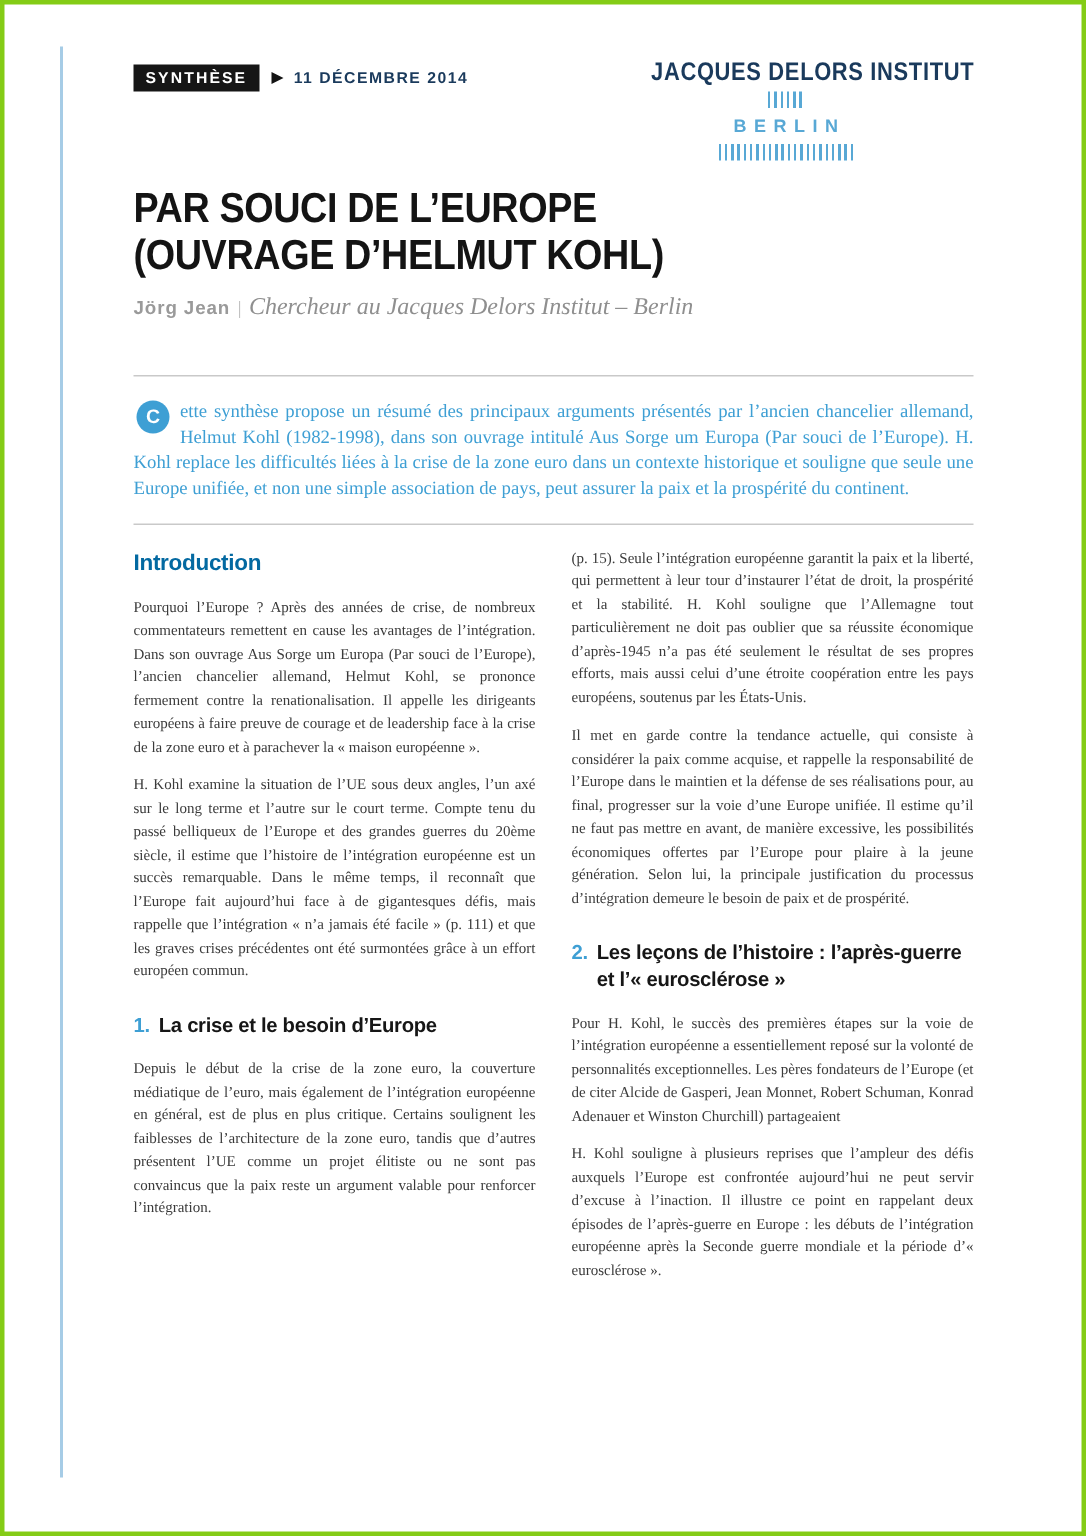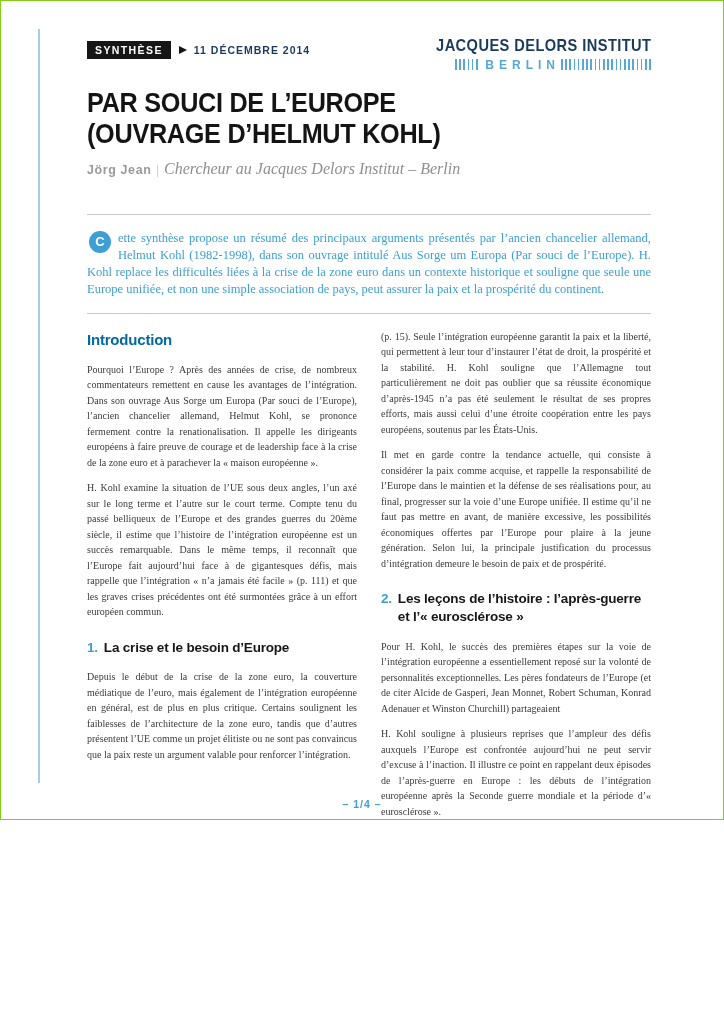--- a/index.html
+++ b/index.html
@@ -8,23 +8,23 @@
     --badge_bg:#161616;
     --body_text:#3A3A3A;
     --muted:#8F8F8F;
     --rule:#C9C9C9;
     --accent_light:#A6CCE6;
   }
   *{box-sizing:border-box;}
   html,body{margin:0;padding:0;background:#fff;}
   .page{
     position:relative;
-    width:724px;height:820px;
+    width:724px;height:1024px;
     background:#fff;
-    border:1px solid #84cc16;
+    border:3px solid #84cc16;
     padding:36px 72px 0 86px;
     font-family:"Liberation Serif","DejaVu Serif",serif;
     color:var(--body_text);
     overflow:hidden;
   }
   .accent-line{
     position:absolute;left:37px;top:28px;bottom:36px;width:2px;
     background:var(--accent_light);
   }
   
@@ -48,21 +48,21 @@
     text-align:right;
   }
   .logo{text-align:left;}
   .logo-line1{
     color:var(--navy);
     font:800 17px/1.1 "Liberation Sans","DejaVu Sans",sans-serif;
     letter-spacing:0.5px;
     transform:scaleX(0.86);transform-origin:right top;
     white-space:nowrap;
   }
-  .logo-line2{display:flex;align-items:center;justify-content:flex-end;gap:6px;margin-top:3px;}
+  .logo-line2{display:flex;align-items:center;justify-content:flex-end;gap:6px;margin-top:3px;flex-direction:column;}
   .bars{
     height:11px;display:inline-block;
     background:repeating-linear-gradient(90deg,#58A8D5 0px,#58A8D5 1.6px,transparent 1.6px,transparent 4.2px);
   }
   .bars-left{width:24px;}
   .bars-right{width:90px;}
   .berlin{
     color:#58A8D5;
     font:700 12px/1 "Liberation Sans","DejaVu Sans",sans-serif;
     letter-spacing:5px;margin-right:-5px;
@@ -188,14 +188,13 @@
       <p>Il met en garde contre la tendance actuelle, qui consiste à considérer la paix comme acquise, et rappelle la responsabilité de l’Europe dans le maintien et la défense de ses réalisations pour, au final, progresser sur la voie d’une Europe unifiée. Il estime qu’il ne faut pas mettre en avant, de manière excessive, les possibilités économiques offertes par l’Europe pour plaire à la jeune génération. Selon lui, la principale justification du processus d’intégration demeure le besoin de paix et de prospérité.</p>
       <h3 class="sec">
         <span class="sec-num">2.</span>
         <span class="sec-title">Les leçons de l’histoire : l’après-guerre et l’« eurosclérose »</span>
       </h3>
       <p>Pour H. Kohl, le succès des premières étapes sur la voie de l’intégration européenne a essentiellement reposé sur la volonté de personnalités exceptionnelles. Les pères fondateurs de l’Europe (et de citer Alcide de Gasperi, Jean Monnet, Robert Schuman, Konrad Adenauer et Winston Churchill) partageaient</p>
       <p>H. Kohl souligne à plusieurs reprises que l’ampleur des défis auxquels l’Europe est confrontée aujourd’hui ne peut servir d’excuse à l’inaction. Il illustre ce point en rappelant deux épisodes de l’après-guerre en Europe : les débuts de l’intégration européenne après la Seconde guerre mondiale et la période d’« eurosclérose ».</p>
     </div>
   </main>
 
-  <footer class="pagenum">– 1/4 –</footer>
 </div>
 
 </body></html>

